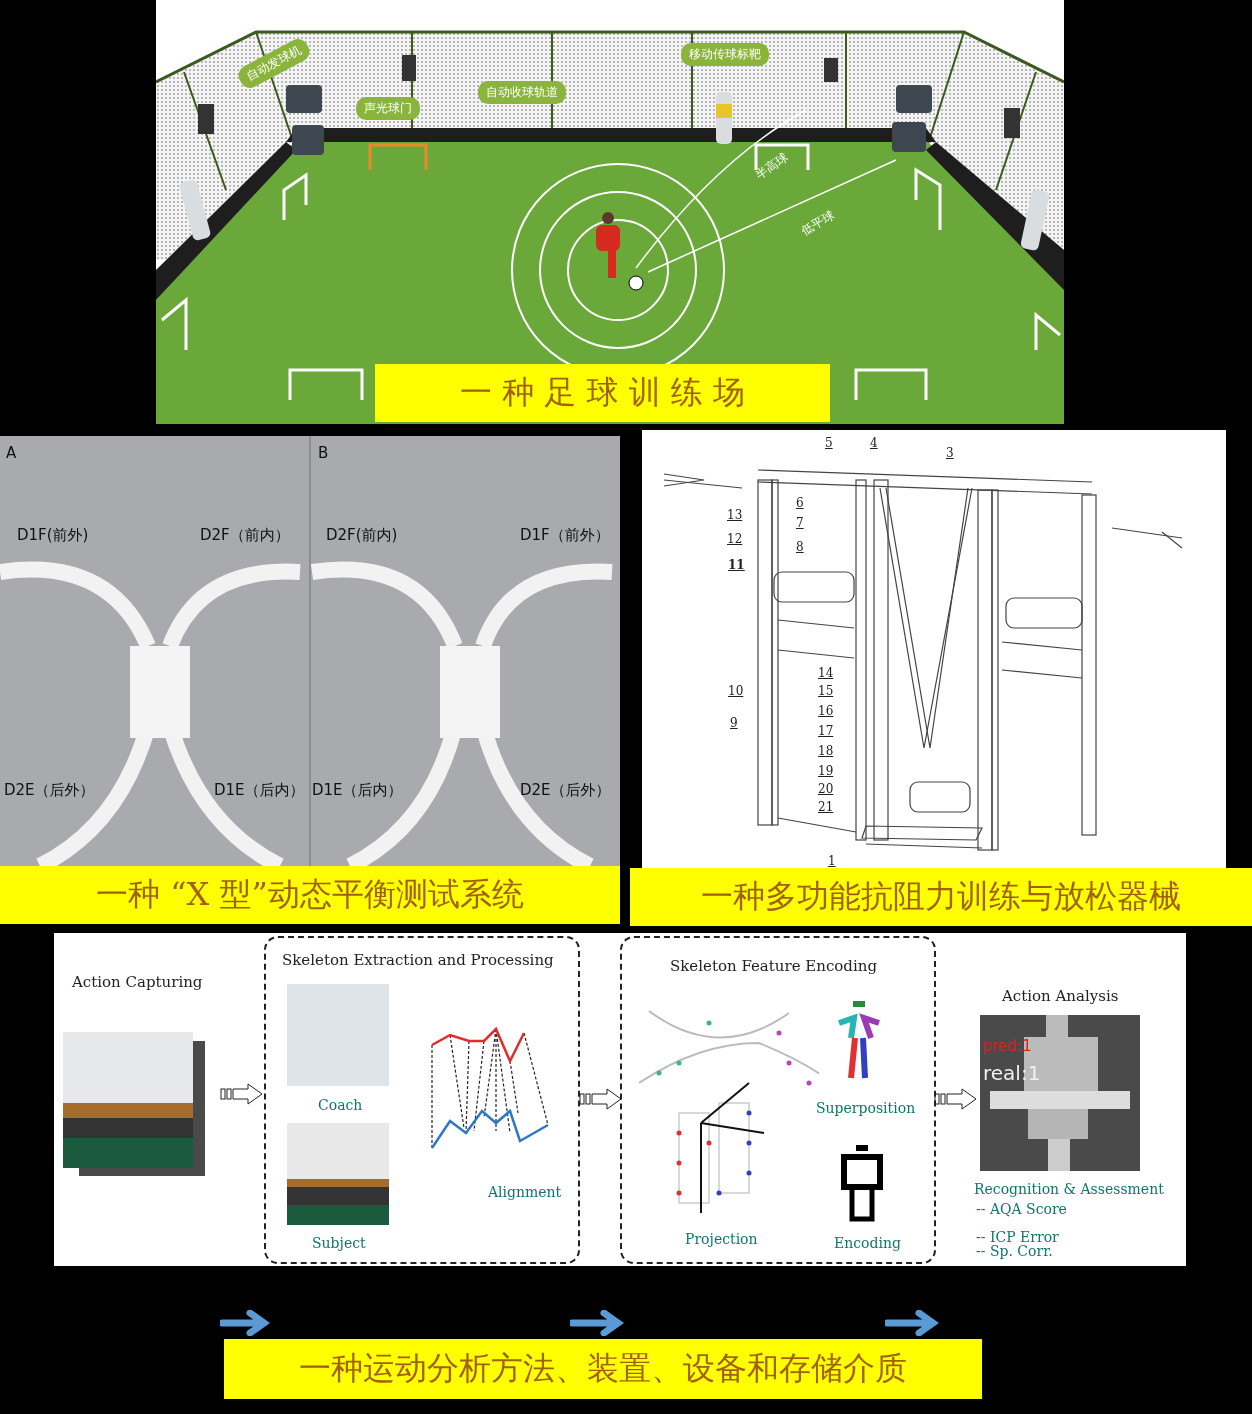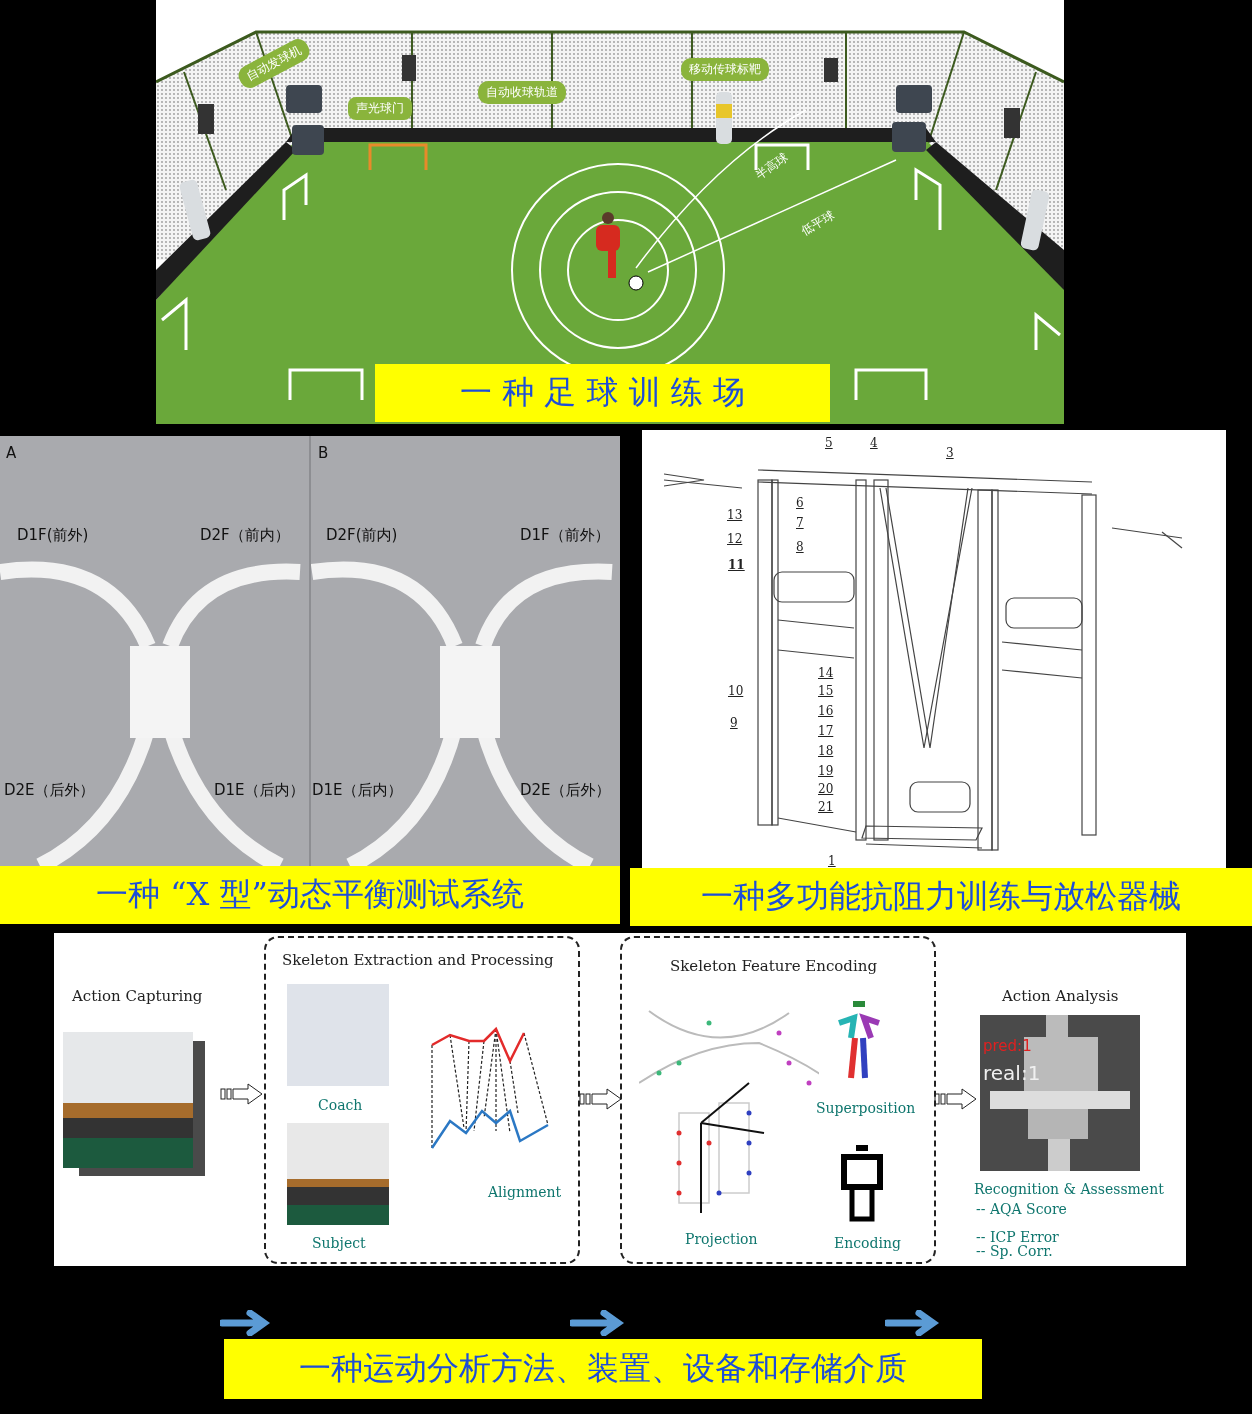--- a/index.html
+++ b/index.html
@@ -1,18 +1,18 @@
 <!DOCTYPE html>
 <html><head>
 <meta charset="utf-8">
 <style>
   html,body{margin:0;padding:0;}
   body{width:1252px;height:1414px;background:#000;position:relative;overflow:hidden;font-family:"DejaVu Sans",sans-serif;}
   .abs{position:absolute;}
-  .caption{position:absolute;background:#ffff00;color:#1d4ed8;font-family:"DejaVu Serif",serif;display:flex;align-items:center;justify-content:center;white-space:nowrap;}
+  .caption{position:absolute;background:#ffff00;color:#a16207;font-family:"DejaVu Serif",serif;display:flex;align-items:center;justify-content:center;white-space:nowrap;}
   
   #p1{left:156px;top:0;width:908px;height:424px;background:#fff;overflow:hidden;}
   #p1 svg{position:absolute;left:0;top:0;}
   .tag{position:absolute;background:#8ab43c;color:#fff;font-size:12px;padding:3px 8px;border-radius:10px;white-space:nowrap;}
   .fieldtxt{position:absolute;color:#fff;font-size:12px;}
   
   #p2{left:0;top:436px;width:620px;height:430px;background:#a9aaae;overflow:hidden;}
   .lbl2{position:absolute;font-size:15px;color:#111;white-space:nowrap;}
   
   #p3{left:642px;top:430px;width:584px;height:438px;background:#fff;overflow:hidden;}
@@ -81,23 +81,23 @@
     <rect x="136" y="125" width="32" height="30" rx="4" fill="#3e4650"></rect>
     <rect x="740" y="85" width="36" height="28" rx="4" fill="#3e4650"></rect>
     <rect x="736" y="122" width="34" height="30" rx="4" fill="#3e4650"></rect>
 
     <rect x="560" y="92" width="16" height="52" rx="5" fill="#d9dde0"></rect>
       <rect x="560" y="104" width="16" height="14" fill="#e8c62a"></rect>
     <rect x="30" y="180" width="18" height="60" rx="5" fill="#d9dde0" transform="rotate(-15 39 210)"></rect>
     <rect x="870" y="190" width="18" height="60" rx="5" fill="#d9dde0" transform="rotate(12 879 220)"></rect>
   </svg>
   <div class="tag" style="left:80px;top:52px;transform:rotate(-28deg);">自动发球机</div>
-  <div class="tag" style="left:192px;top:97px;border-radius:8px;">声光球门</div>
+  <div class="tag" style="left:200px;top:97px;">声光球门</div>
   <div class="tag" style="left:322px;top:81px;">自动收球轨道</div>
-  <div class="tag" style="left:525px;top:58px;">移动传球标靶</div>
+  <div class="tag" style="left:525px;top:43px;">移动传球标靶</div>
   <div class="fieldtxt" style="left:598px;top:158px;transform:rotate(-35deg);">半高球</div>
   <div class="fieldtxt" style="left:644px;top:215px;transform:rotate(-30deg);">低平球</div>
 </div>
 <div class="caption" style="left:375px;top:364px;width:455px;height:58px;font-size:32px;">一 种 足 球 训 练 场</div>
 
 <div id="p2" class="abs">
   <svg width="620" height="430" style="position:absolute;left:0;top:0;">
     <g fill="none" stroke="#f2f2f2" stroke-width="16">
       <path d="M0,136 Q110,120 148,210"></path>
       <path d="M148,290 Q120,390 40,430"></path>
@@ -180,21 +180,21 @@
   <div class="num" style="left:176px;top:314px;">18</div>
   <div class="num" style="left:176px;top:334px;">19</div>
   <div class="num" style="left:176px;top:352px;">20</div>
   <div class="num" style="left:176px;top:370px;">21</div>
   <div class="num" style="left:186px;top:424px;">1</div>
 </div>
 <div class="caption" style="left:630px;top:868px;width:622px;height:58px;font-size:32px;">一种多功能抗阻力训练与放松器械</div>
 
 <div id="p4" class="abs">
 
-  <div class="hd" style="left:18px;top:54px;">Action Capturing</div>
+  <div class="hd" style="left:18px;top:40px;">Action Capturing</div>
   <div class="abs" style="left:25px;top:108px;width:126px;height:135px;background:#4a4a4a;"></div>
   <div class="abs" style="left:9px;top:99px;width:130px;height:136px;background:linear-gradient(#e6e8ea 0 52%,#a66c2c 52% 63%,#333 63% 78%,#1c5a3e 78%);"></div>
   <svg class="abs" style="left:166px;top:150px;" width="44" height="22">
       <rect x="1" y="6" width="4" height="10" fill="none" stroke="#222"></rect>
       <rect x="7" y="6" width="4" height="10" fill="none" stroke="#222"></rect>
       <path d="M13,6 L28,6 L28,1 L42,11 L28,21 L28,16 L13,16 Z" fill="#fff" stroke="#222"></path>
     </svg>
 
   <div class="dash" style="left:210px;top:3px;width:312px;height:324px;"></div>
   <div class="hd" style="left:228px;top:18px;">Skeleton Extraction and Processing</div>

